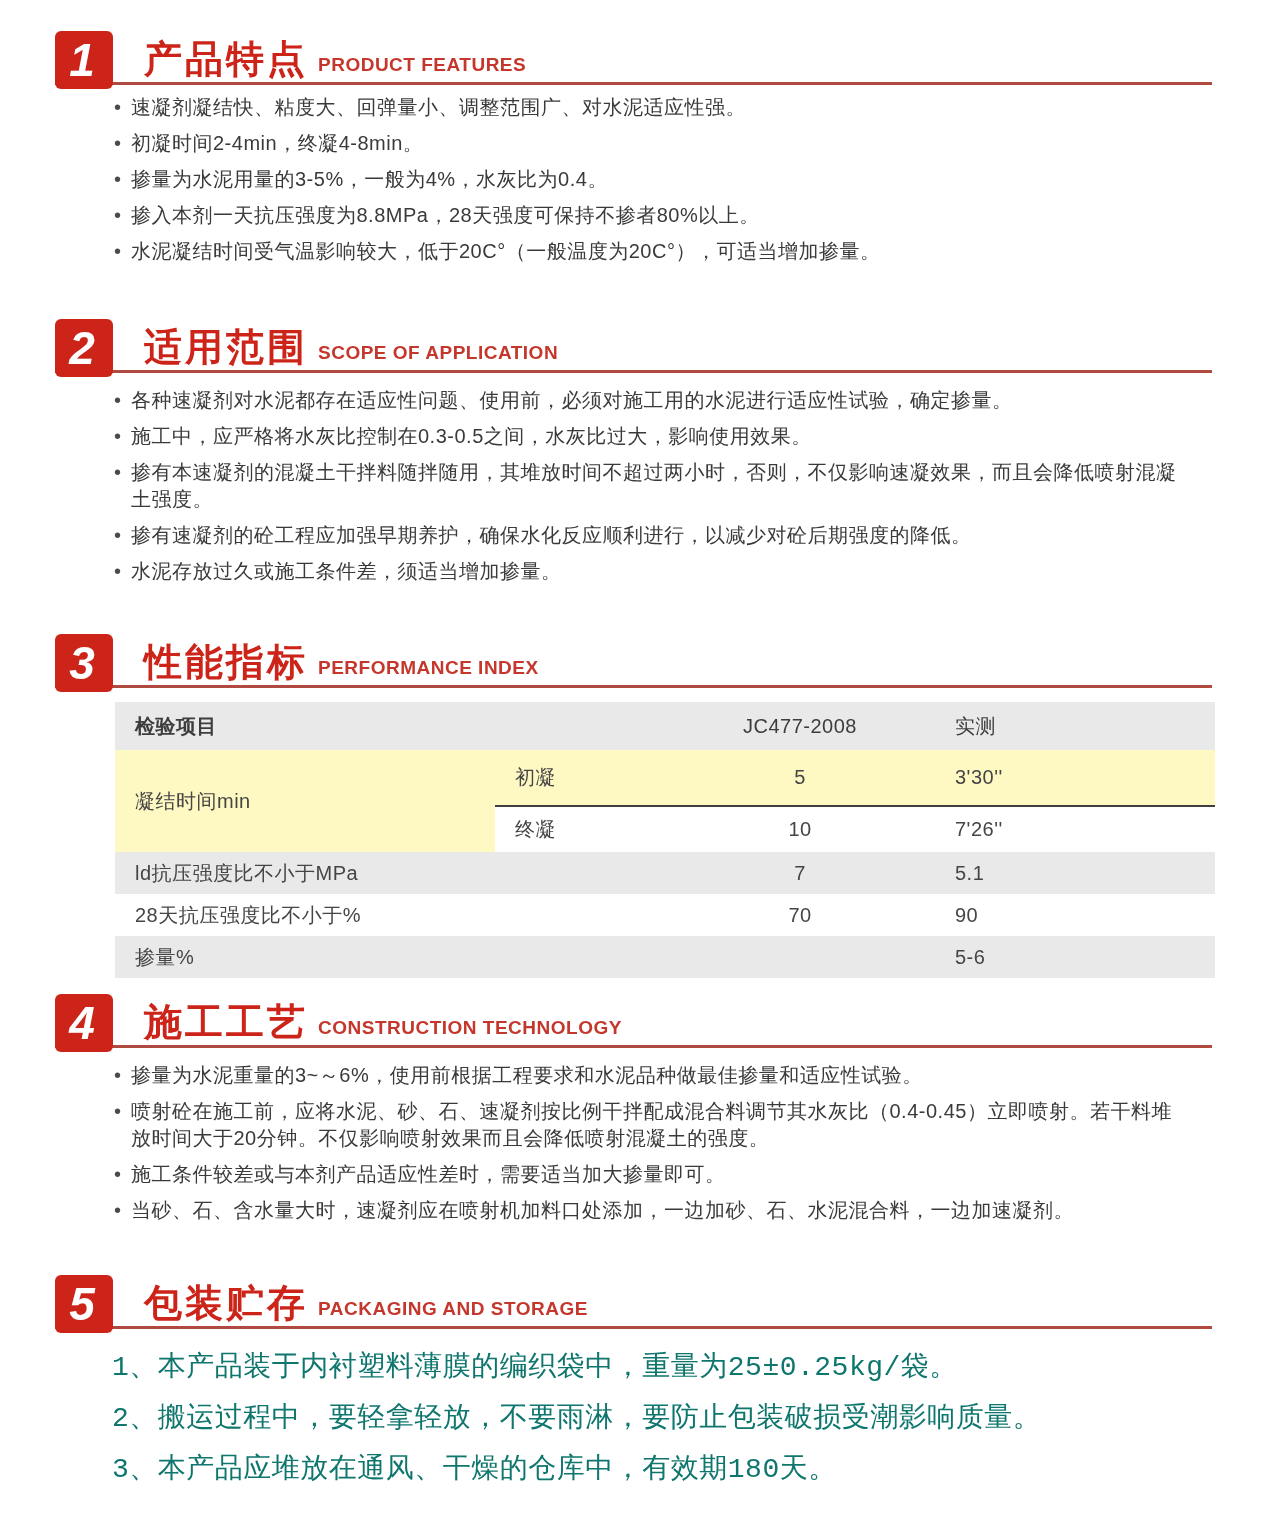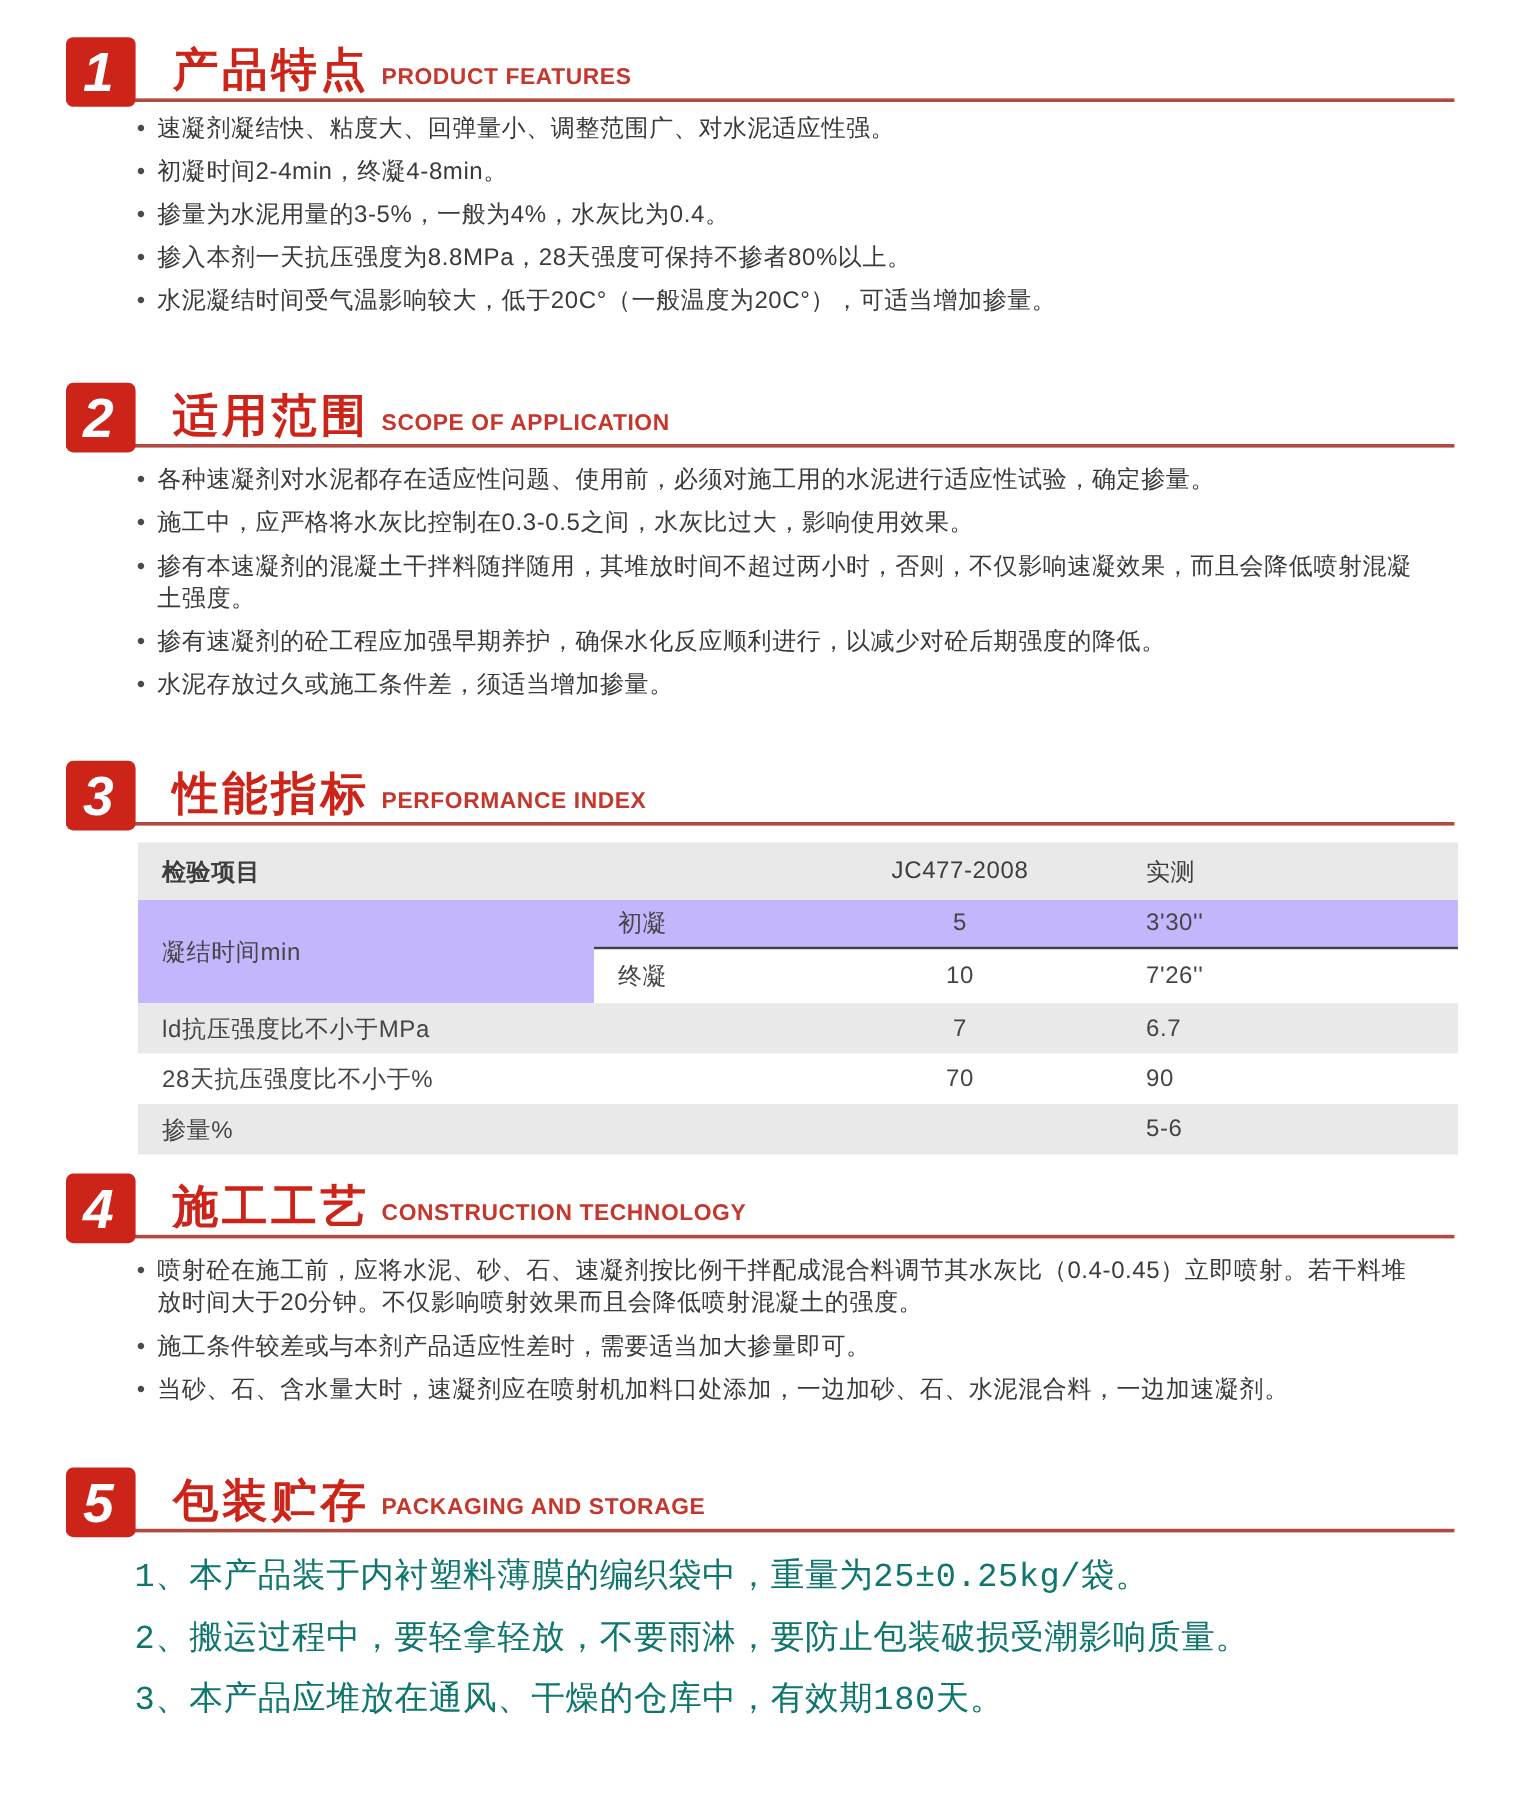--- a/index.html
+++ b/index.html
@@ -105,21 +105,21 @@
     font-size: 20px;
     color: #454545;
   }
   table.perf td {
     padding: 0 0 0 20px;
     vertical-align: middle;
     letter-spacing: 0.5px;
   }
   table.perf tr.hdr td { background: #e9e9e9; height: 48px; color: #3d3d3d; }
   table.perf tr.hdr td.c1 { font-weight: bold; }
-  tr.row-initial td { height: 40px; background: #c4b5fd; }
+  tr.row-initial td { height: 56px; background: #fef9c3; }
   tr.row-final td { height: 46px; background: #ffffff; }
   tr.row-final td.divided { border-top: 2px solid #3f3f3f; }
   tr.band td { height: 42px; background: #e9e9e9; }
   tr.plain td { height: 42px; background: #ffffff; }
   td.center { text-align: center; padding-left: 0; }
   td.meas { padding-left: 105px; }
   td.sub { padding-left: 15px; }
 
   
   .gap-s2 { margin-top: 48px; }
@@ -196,21 +196,21 @@
       <td class="meas">3'30''</td>
     </tr>
     <tr class="row-final">
       <td class="sub divided">终凝</td>
       <td class="center divided">10</td>
       <td class="meas divided">7'26''</td>
     </tr>
     <tr class="band">
       <td colspan="2">ld抗压强度比不小于MPa</td>
       <td class="center">7</td>
-      <td class="meas">6.7</td>
+      <td class="meas">5.1</td>
     </tr>
     <tr class="plain">
       <td colspan="2">28天抗压强度比不小于%</td>
       <td class="center">70</td>
       <td class="meas">90</td>
     </tr>
     <tr class="band">
       <td colspan="2">掺量%</td>
       <td class="center"></td>
       <td class="meas">5-6</td>
@@ -220,20 +220,21 @@
 
   <div class="sec-header gap-s4">
     <div class="badge">
       <span>4</span>
     </div>
     <div class="title-zh">施工工艺</div>
     <div class="title-en">CONSTRUCTION TECHNOLOGY</div>
   </div>
   <div class="sec-body">
     <ul class="bullets" style="margin-top:14px;">
+      <li>掺量为水泥重量的3~～6%，使用前根据工程要求和水泥品种做最佳掺量和适应性试验。</li>
       <li>喷射砼在施工前，应将水泥、砂、石、速凝剂按比例干拌配成混合料调节其水灰比（0.4-0.45）立即喷射。若干料堆放时间大于20分钟。不仅影响喷射效果而且会降低喷射混凝土的强度。</li>
       <li>施工条件较差或与本剂产品适应性差时，需要适当加大掺量即可。</li>
       <li>当砂、石、含水量大时，速凝剂应在喷射机加料口处添加，一边加砂、石、水泥混合料，一边加速凝剂。</li>
     </ul>
   </div>
 
   <div class="sec-header gap-s5">
     <div class="badge">
       <span>5</span>
     </div>

